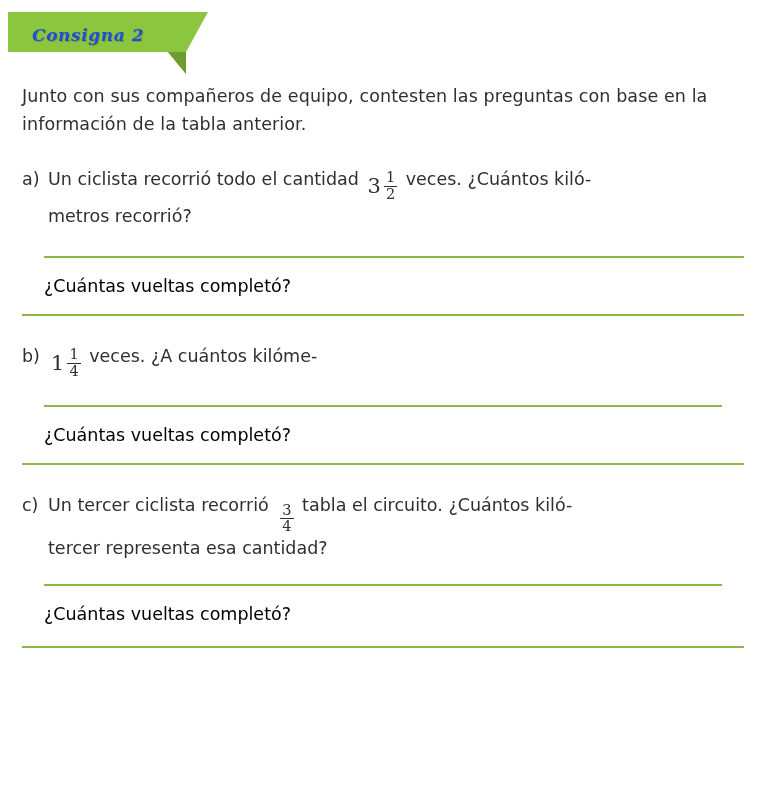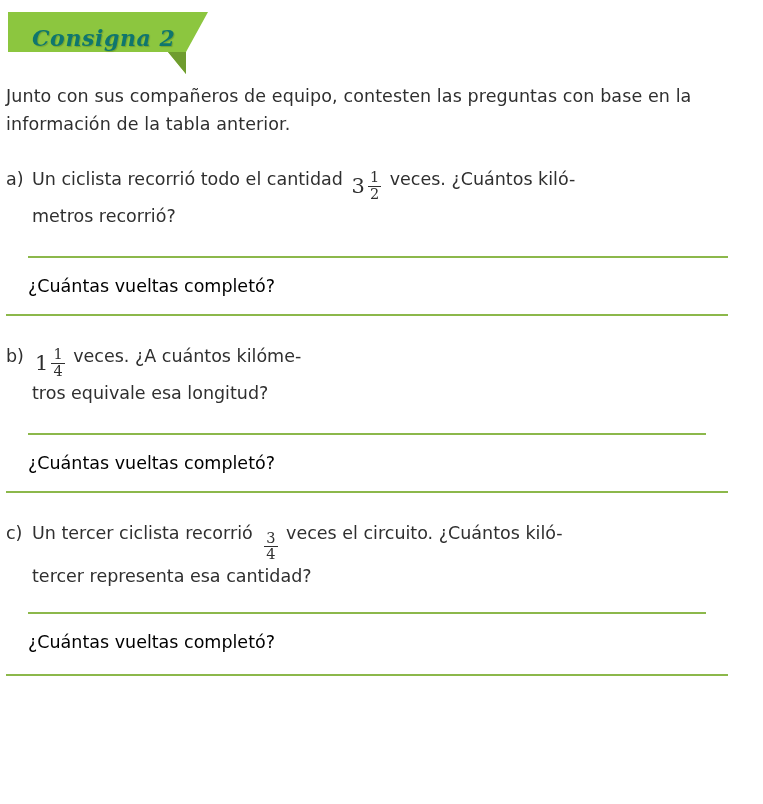--- a/index.html
+++ b/index.html
@@ -35,32 +35,32 @@
     width: 100%;
     height: 100%;
   }
   .banner-label {
     position: absolute;
     left: 24px;
     top: 13px;
     font-family: "DejaVu Serif", serif;
     font-style: italic;
     font-weight: bold;
-    font-size: 22px;
+    font-size: 17px;
     letter-spacing: 0.6px;
-    color: #0f766e;
+    color: #1d4ed8;
     text-shadow: 1px 1px 1px rgba(0,0,0,0.18);
     white-space: nowrap;
     text-align: center;
   }
 
   
   .content {
     position: absolute;
-    left: 6px;
+    left: 22px;
     top: 82px;
     width: 722px;
   }
   .intro {
     font-size: 17.5px;
     line-height: 1.62;
     color: #2f2f2f;
     letter-spacing: 0.1px;
     width: 718px;
   }
@@ -184,21 +184,20 @@
         <span class="qmark">b)</span>
         <span class="qtext">
           <span class="mixed">
             <span class="whole">1</span>
             <span class="frac">
               <span class="num">1</span>
               <span class="den">4</span>
             </span>
           </span>
           <span>veces. ¿A cuántos kilóme-</span>
-          <span class="l2">tros equivale esa longitud?</span>
         </span>
       </div>
       <div class="sp-26"></div>
       <div class="rule short"></div>
       <div class="sp-14"></div>
       <div class="subq">¿Cuántas vueltas completó?</div>
       <div class="sp-14"></div>
       <div class="rule wide"></div>
     </div>
 
@@ -207,21 +206,21 @@
         <span class="qmark">c)</span>
         <span class="qtext">
           <span>Un tercer ciclista recorrió</span>
           <span class="mixed">
             <span class="whole"></span>
             <span class="frac">
               <span class="num">3</span>
               <span class="den">4</span>
             </span>
           </span>
-          <span>veces el circuito. ¿Cuántos kiló-</span>
+          <span>tabla el circuito. ¿Cuántos kiló-</span>
           <span class="l2">tercer representa esa cantidad?</span>
         </span>
       </div>
       <div class="sp-22"></div>
       <div class="rule short"></div>
       <div class="sp-14"></div>
       <div class="subq">¿Cuántas vueltas completó?</div>
       <div class="sp-18"></div>
       <div class="rule wide"></div>
     </div>

